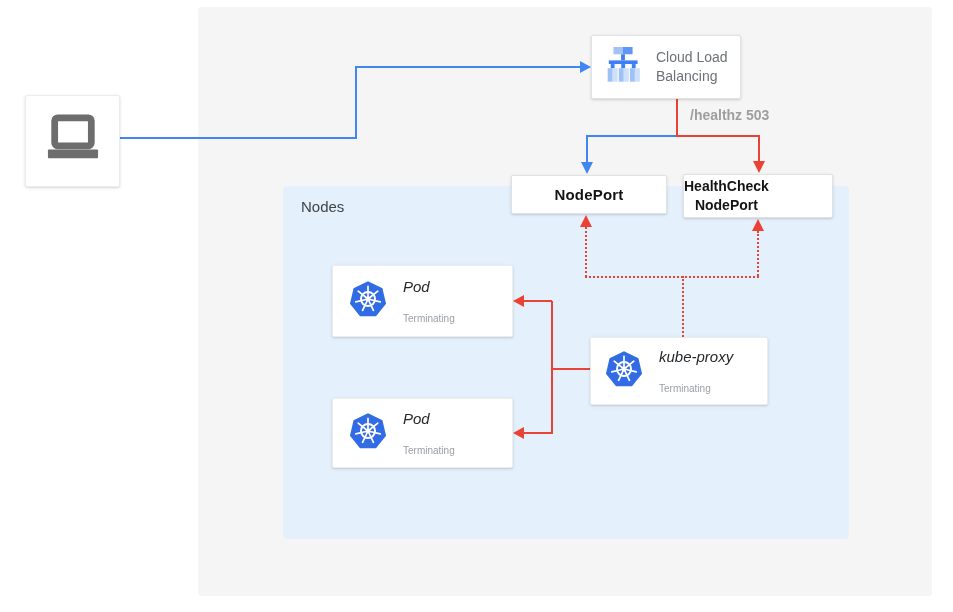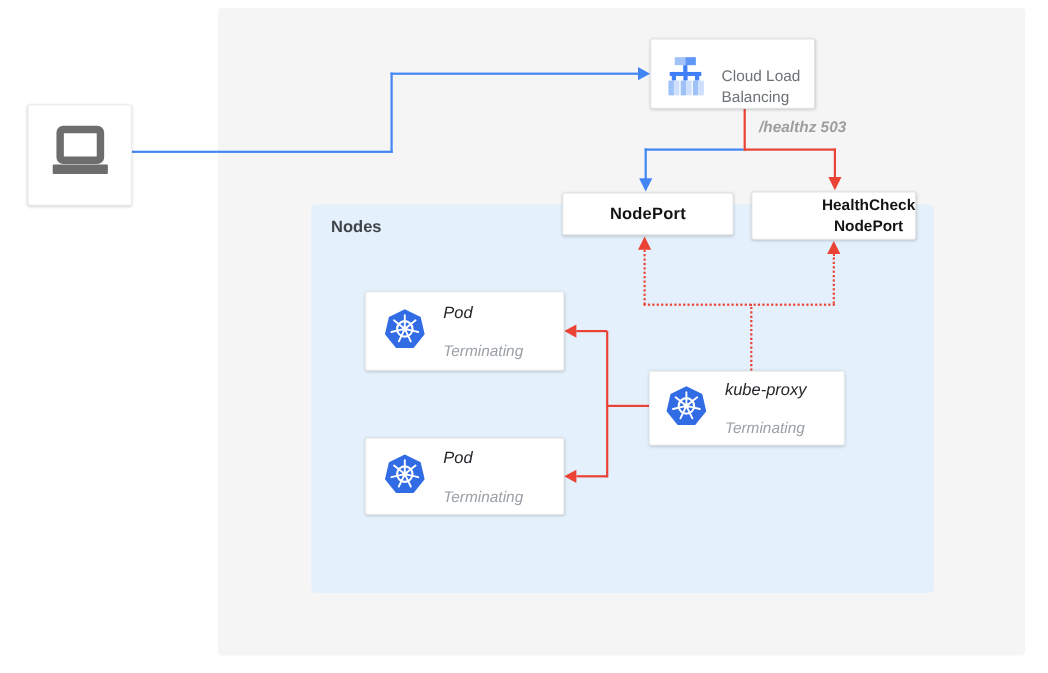--- a/index.html
+++ b/index.html
@@ -6,40 +6,40 @@
     --blue:#4285f4; --red:#ea4335;
     --panel_gray:#f5f5f6; --panel_blue:#e4f0fc;
     --text_dark:#202124; --text_gray:#6d7276; --text_light:#9aa0a6;
   }
   *{margin:0;padding:0;box-sizing:border-box;}
   body{font-family:"Liberation Sans","DejaVu Sans",sans-serif;background:#fff;}
   .canvas{position:relative;width:953px;height:612px;background:#fff;overflow:hidden;}
   .panel{position:absolute;border-radius:4px;}
   .panel-gray{left:198px;top:7px;width:734px;height:589px;background:var(--panel_gray);}
   .panel-blue{left:283px;top:186px;width:566px;height:353px;background:var(--panel_blue);}
-  .nodes-label{position:absolute;left:301px;top:198px;font-size:15px;color:#3f4449;font-weight:bold;}
+  .nodes-label{position:absolute;left:301px;top:198px;font-size:15px;color:#3f4449;}
 
   .card{position:absolute;background:#fff;border:1px solid #e2e2e2;border-radius:2px;
         box-shadow:0 1px 2px rgba(0,0,0,.10),0 1px 4px rgba(0,0,0,.07);
         display:flex;align-items:center;}
   .card-laptop{left:25px;top:95px;width:95px;height:92px;justify-content:center;border-color:#ececec;}
-  .card-clb{left:591px;top:35px;width:150px;height:64px;padding-left:8px;align-items:flex-end;}
+  .card-clb{left:591px;top:35px;width:150px;height:64px;padding-left:8px;}
   .card-nodeport{left:511px;top:175px;width:156px;height:39px;justify-content:center;}
-  .card-hcnp{left:683px;top:174px;width:150px;height:44px;justify-content:flex-end;}
+  .card-hcnp{left:683px;top:174px;width:150px;height:44px;justify-content:flex-start;}
   .card-pod1{left:332px;top:265px;width:181px;height:72px;padding-left:16px;border-color:#ededed;}
   .card-pod2{left:332px;top:398px;width:181px;height:70px;padding-left:16px;border-color:#ededed;}
   .card-kproxy{left:590px;top:337px;width:178px;height:68px;padding-left:14px;border-color:#ededed;}
 
   .clb-title{margin-left:10px;width:84px;font-size:14px;line-height:1.35;color:var(--text_gray);}
   .bold-label{font-size:15px;font-weight:bold;color:#141414;letter-spacing:.2px;}
   .hcnp-text{text-align:center;font-size:14px;font-weight:bold;color:#141414;line-height:1.35;}
   .entity-text{margin-left:16px;}
   .entity-title{font-size:15px;color:#25282b;font-style:italic;}
-  .entity-sub{font-size:14px;color:var(--text_light);margin-top:18px;font-style:italic;}
-  .healthz{position:absolute;left:690px;top:107px;font-size:14px;font-weight:bold;color:#9e9e9e;font-style:italic;}
+  .entity-sub{font-size:10px;color:var(--text_light);margin-top:18px;}
+  .healthz{position:absolute;left:690px;top:107px;font-size:14px;font-weight:bold;color:#9e9e9e;}
 
   .line{position:absolute;}
   .h-blue{height:2px;background:var(--blue);}
   .v-blue{width:2px;background:var(--blue);}
   .h-red{height:2px;background:var(--red);}
   .v-red{width:2px;background:var(--red);}
   .v-dot-red{width:0;border-left:2px dotted var(--red);}
   .h-dot-red{height:0;border-top:2px dotted var(--red);}
   .arrow{position:absolute;width:0;height:0;}
   .ar-right-blue{border-top:6px solid transparent;border-bottom:6px solid transparent;border-left:11px solid var(--blue);}

